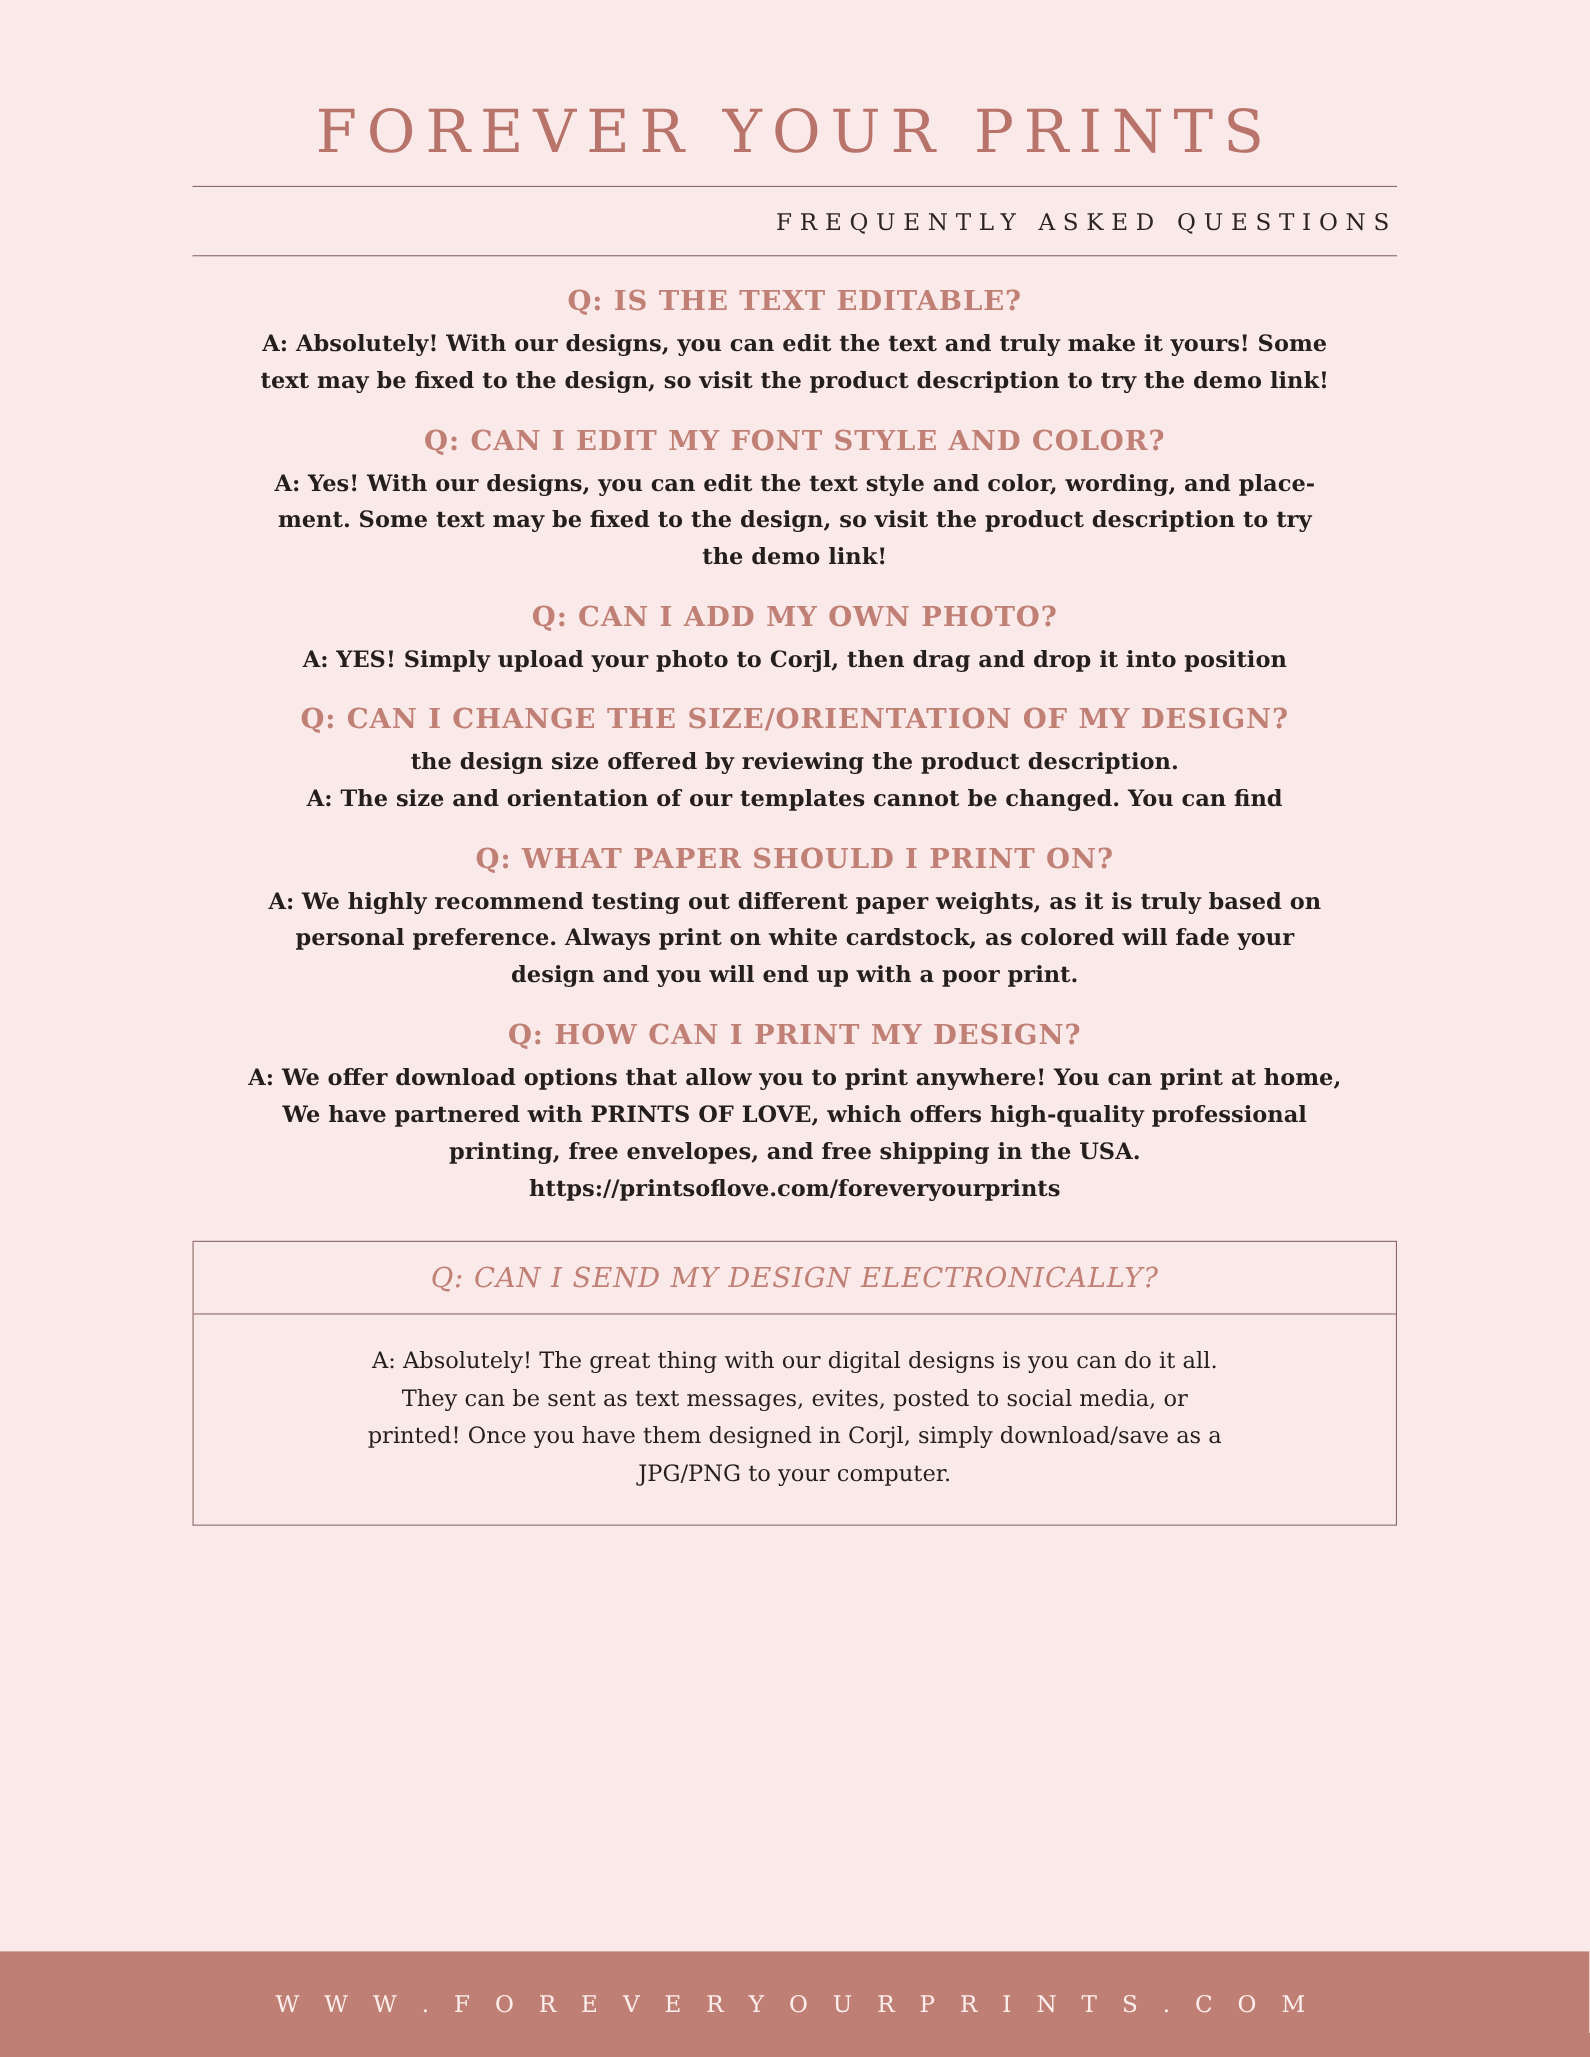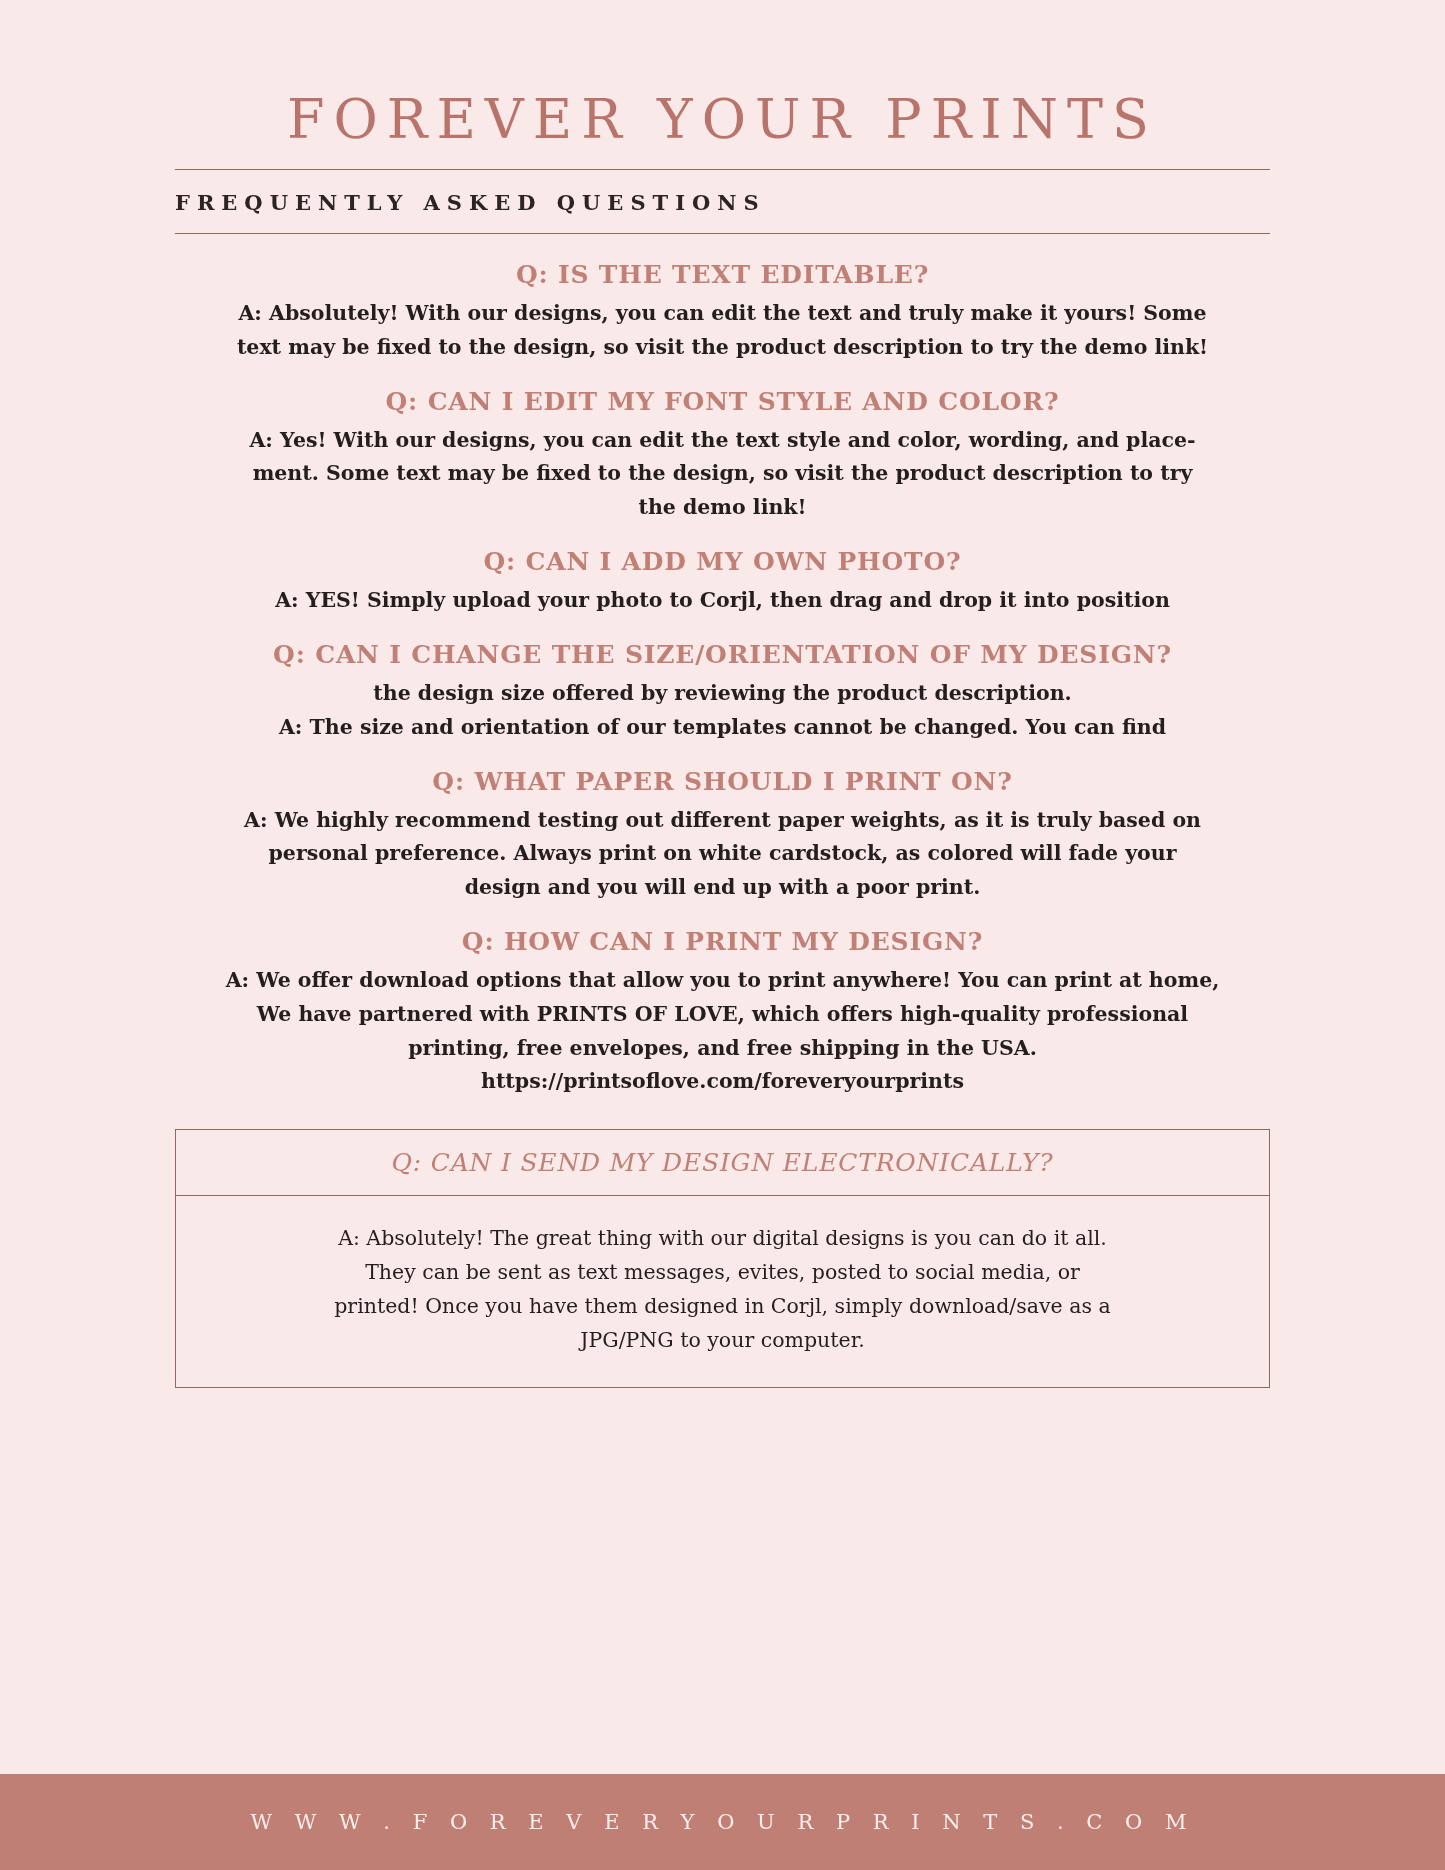--- a/index.html
+++ b/index.html
@@ -41,23 +41,22 @@
     padding-top: 88px;
     padding-bottom: 18px;
     white-space: nowrap;
   }
   .rule {
     border-top: 1px solid #8c6a64;
     height: 0;
     margin: 0 0 0 0;
   }
   .subtitle-band {
-    text-align: left;
+    text-align: right;
     padding: 20px 0 18px 0;
-    font-weight: bold;
   }
   .subtitle {
     font-size: 21px;
     letter-spacing: 7px;
     color: #2b2422;
     font-family: "DejaVu Serif", "Liberation Serif", serif;
     white-space: nowrap;
   }
 
   

